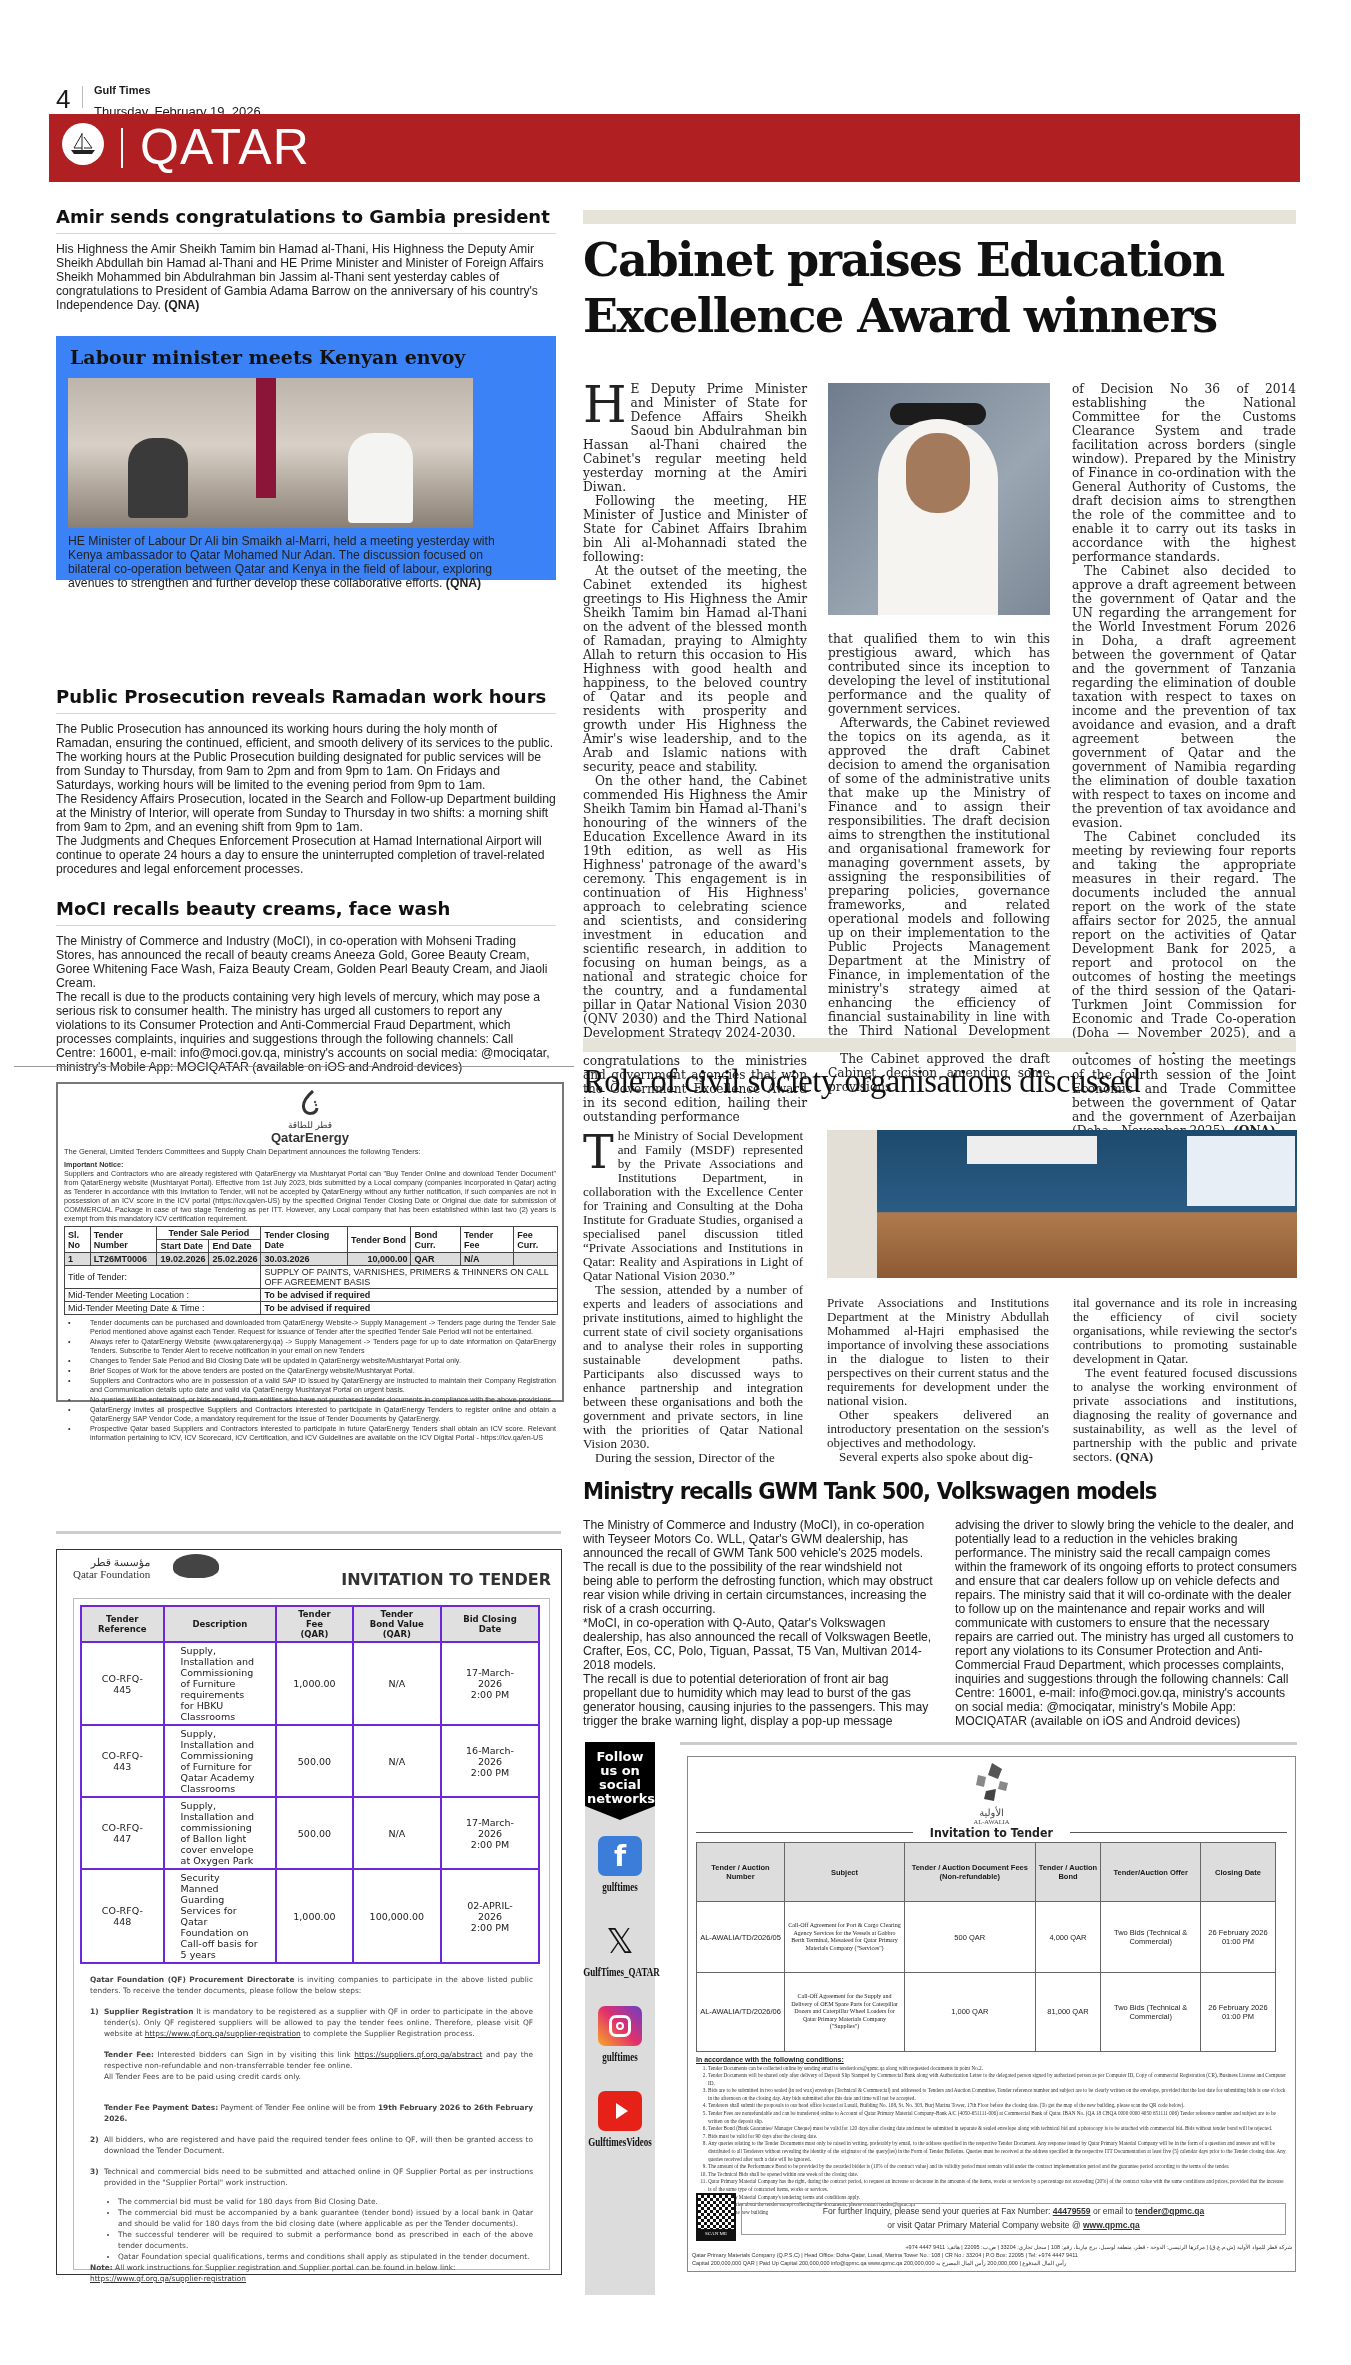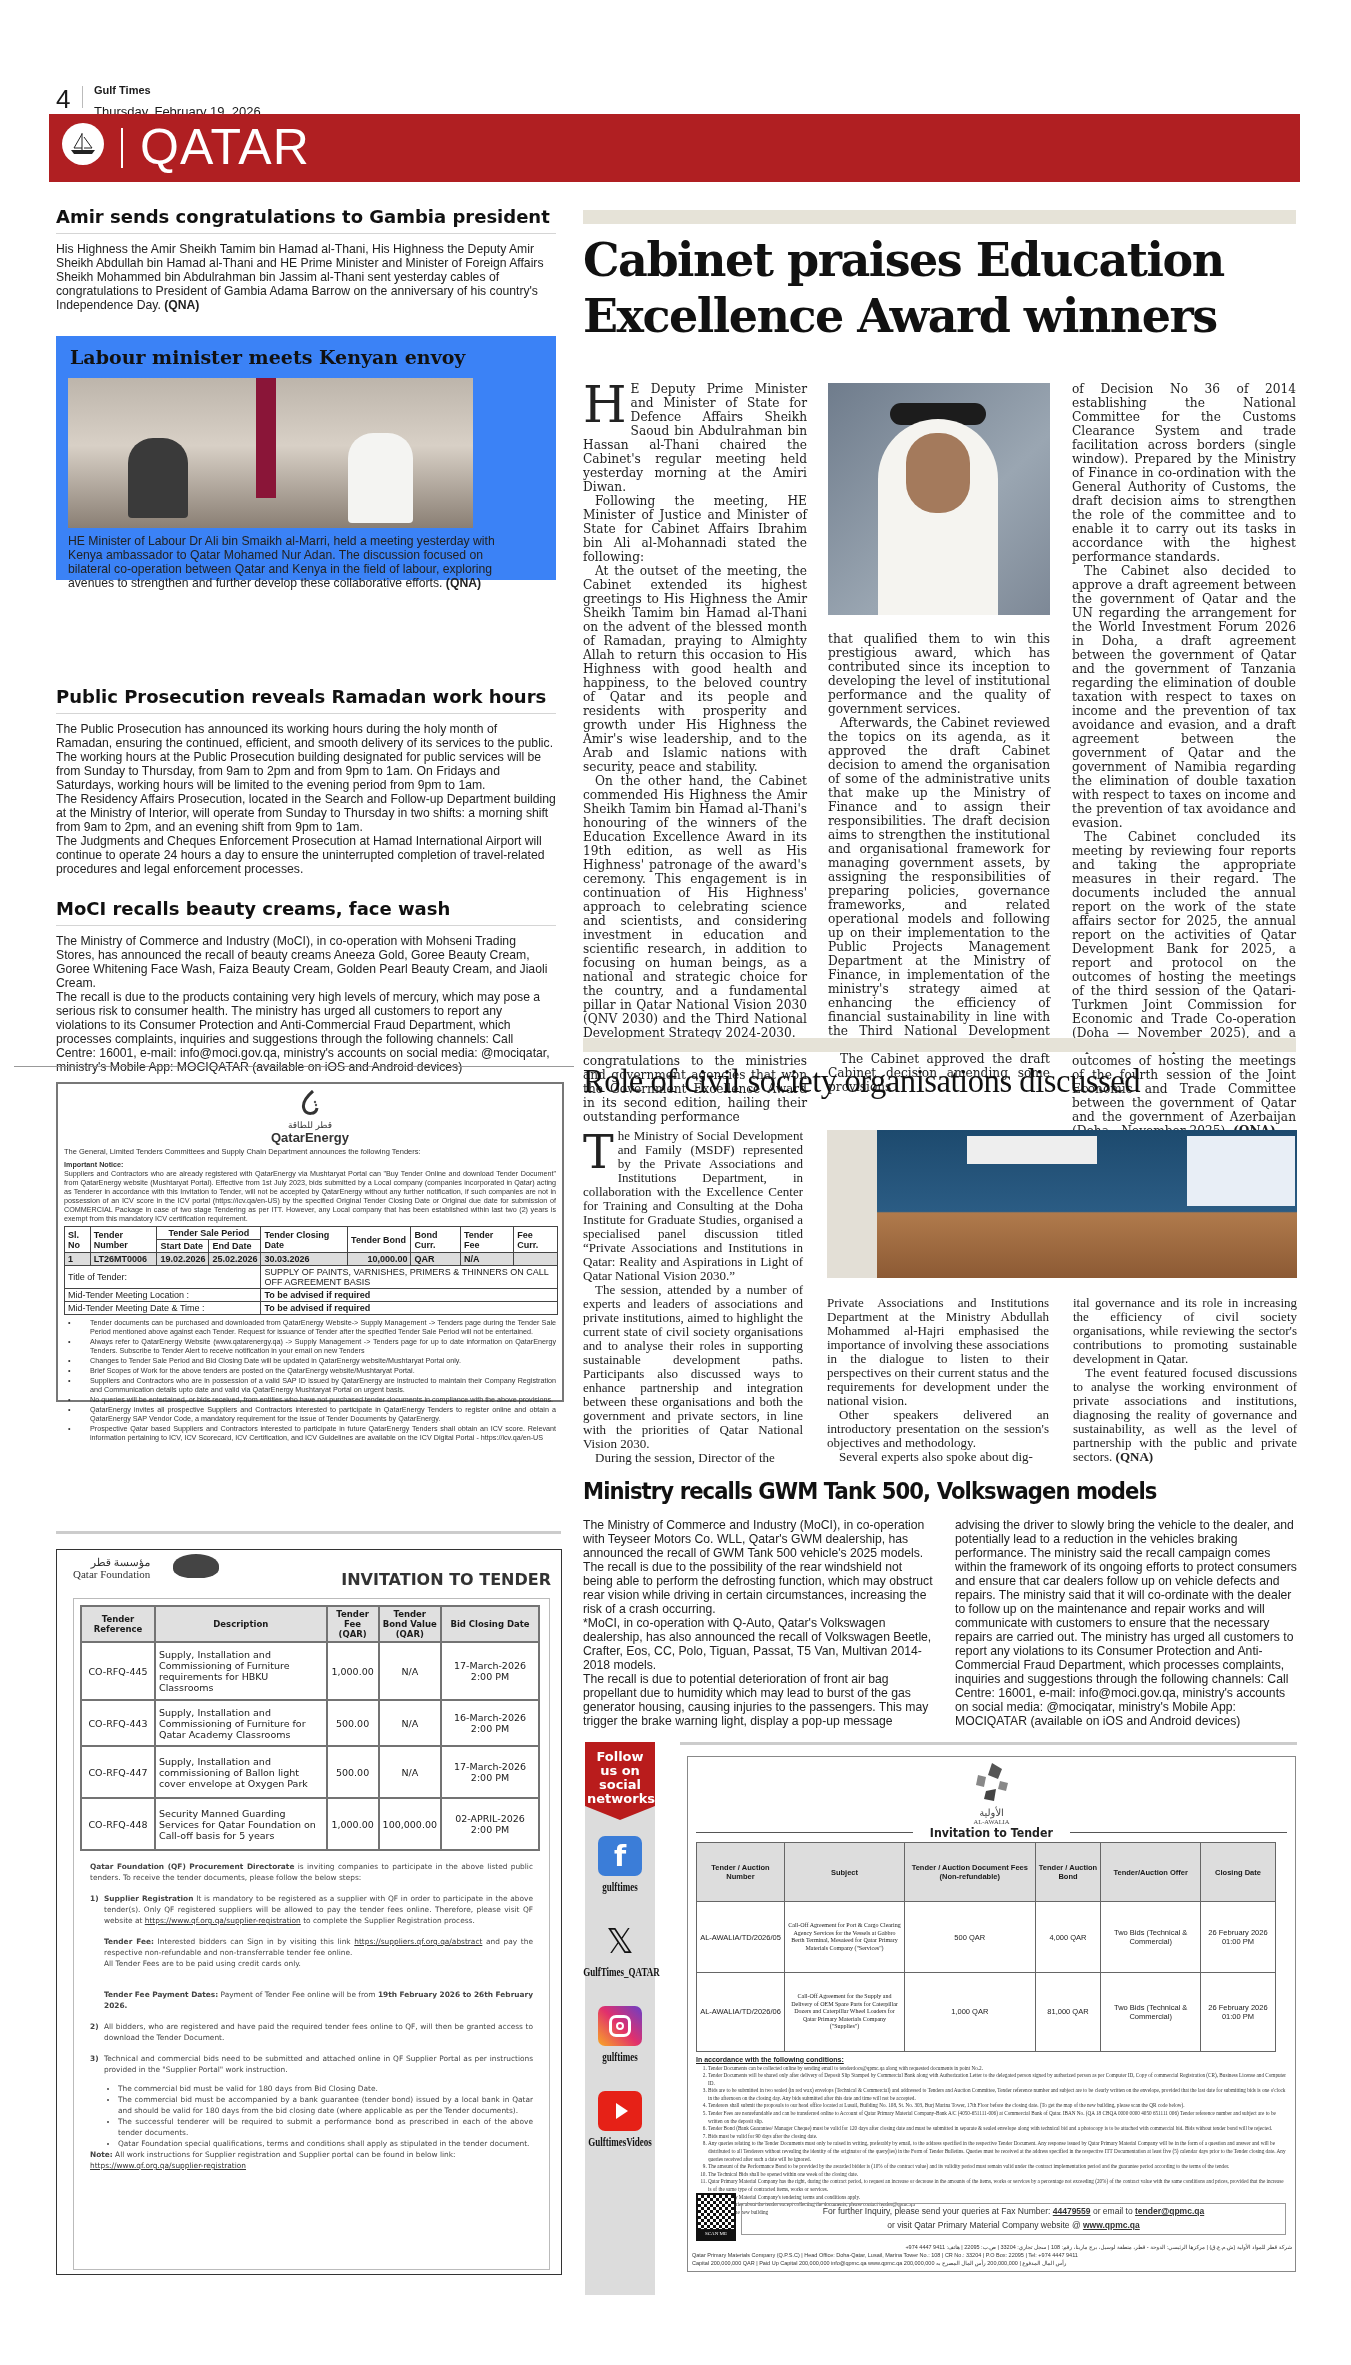--- a/index.html
+++ b/index.html
@@ -29,31 +29,31 @@
   .cond-body { font-family: "Liberation Serif", serif; font-size: 13px; line-height: 14px; text-align: justify; color: #222; }
   .cond-body p { text-indent: 12px; }
   .cond-body p.first { text-indent: 0; }
   .beige { background: #e6e3d8; }
   
   .ad-box { border: 1px solid #555; background: #fff; }
   .tiny { font-family: "Liberation Sans", sans-serif; font-size: 7.2px; line-height: 9px; color: #333; }
   table { border-collapse: collapse; }
   .qe-table td, .qe-table th { border: 1px solid #444; font-size: 9px; padding: 1px 3px; font-family: "Liberation Sans", sans-serif; }
   .qe-table th { font-weight: bold; text-align: left; }
-  .qf-table td, .qf-table th { border: 2px solid #737373; font-size: 9.5px; padding: 2px 3px; font-family: "DejaVu Sans", sans-serif; text-align: center; }
+  .qf-table td, .qf-table th { border: 2px solid #6d28d9; font-size: 9.5px; padding: 2px 16px; font-family: "DejaVu Sans", sans-serif; text-align: center; }
   .qf-table th { background: #e0e0e0; font-size: 8.5px; }
   .qf-table td.desc { text-align: left; }
   .aw-table td, .aw-table th { border: 1px solid #666; font-size: 7.5px; padding: 20px 3px; text-align: center; font-family: "Liberation Sans", sans-serif; }
   .aw-table th { background: #ddd; font-weight: bold; }
   .aw-table td.subj { font-size: 6px; line-height: 7.5px; font-family: "Liberation Serif", serif; }
   ul.dots { list-style: none; }
   ul.dots li { position: relative; padding-left: 26px; margin-bottom: 1px; }
   ul.dots li::before { content: "•"; position: absolute; left: 4px; }
   .social { left: 585px; top: 1742px; width: 70px; height: 553px; background: #dcdcdc; }
-  .social-head { background: #b91c1c; color: #fff; font-family: "DejaVu Sans", sans-serif; font-weight: bold; font-size: 13px; line-height: 14px; text-align: center; padding: 8px 2px 14px; clip-path: polygon(0 0,100% 0,100% 82%,50% 100%,0 82%); }
+  .social-head { background: #000000; color: #fff; font-family: "DejaVu Sans", sans-serif; font-weight: bold; font-size: 13px; line-height: 14px; text-align: center; padding: 8px 2px 14px; clip-path: polygon(0 0,100% 0,100% 82%,50% 100%,0 82%); }
   .soc-item { text-align: center; margin-top: 16px; }
   .soc-icon { width: 44px; height: 40px; border-radius: 7px; margin: 0 auto; display: flex; align-items: center; justify-content: center; color: #fff; font-weight: bold; font-family: "DejaVu Sans", sans-serif; }
   .soc-label { font-family: "Liberation Serif", serif; font-weight: bold; font-size: 12px; margin-top: 4px; color: #111; transform: scaleX(0.75); white-space: nowrap; }
   a.lnk { color: #333; text-decoration: underline; }
 </style>
 </head>
 <body>
 
 <div class="abs pagenum">4</div>
 <div class="abs pub-sep"></div>

